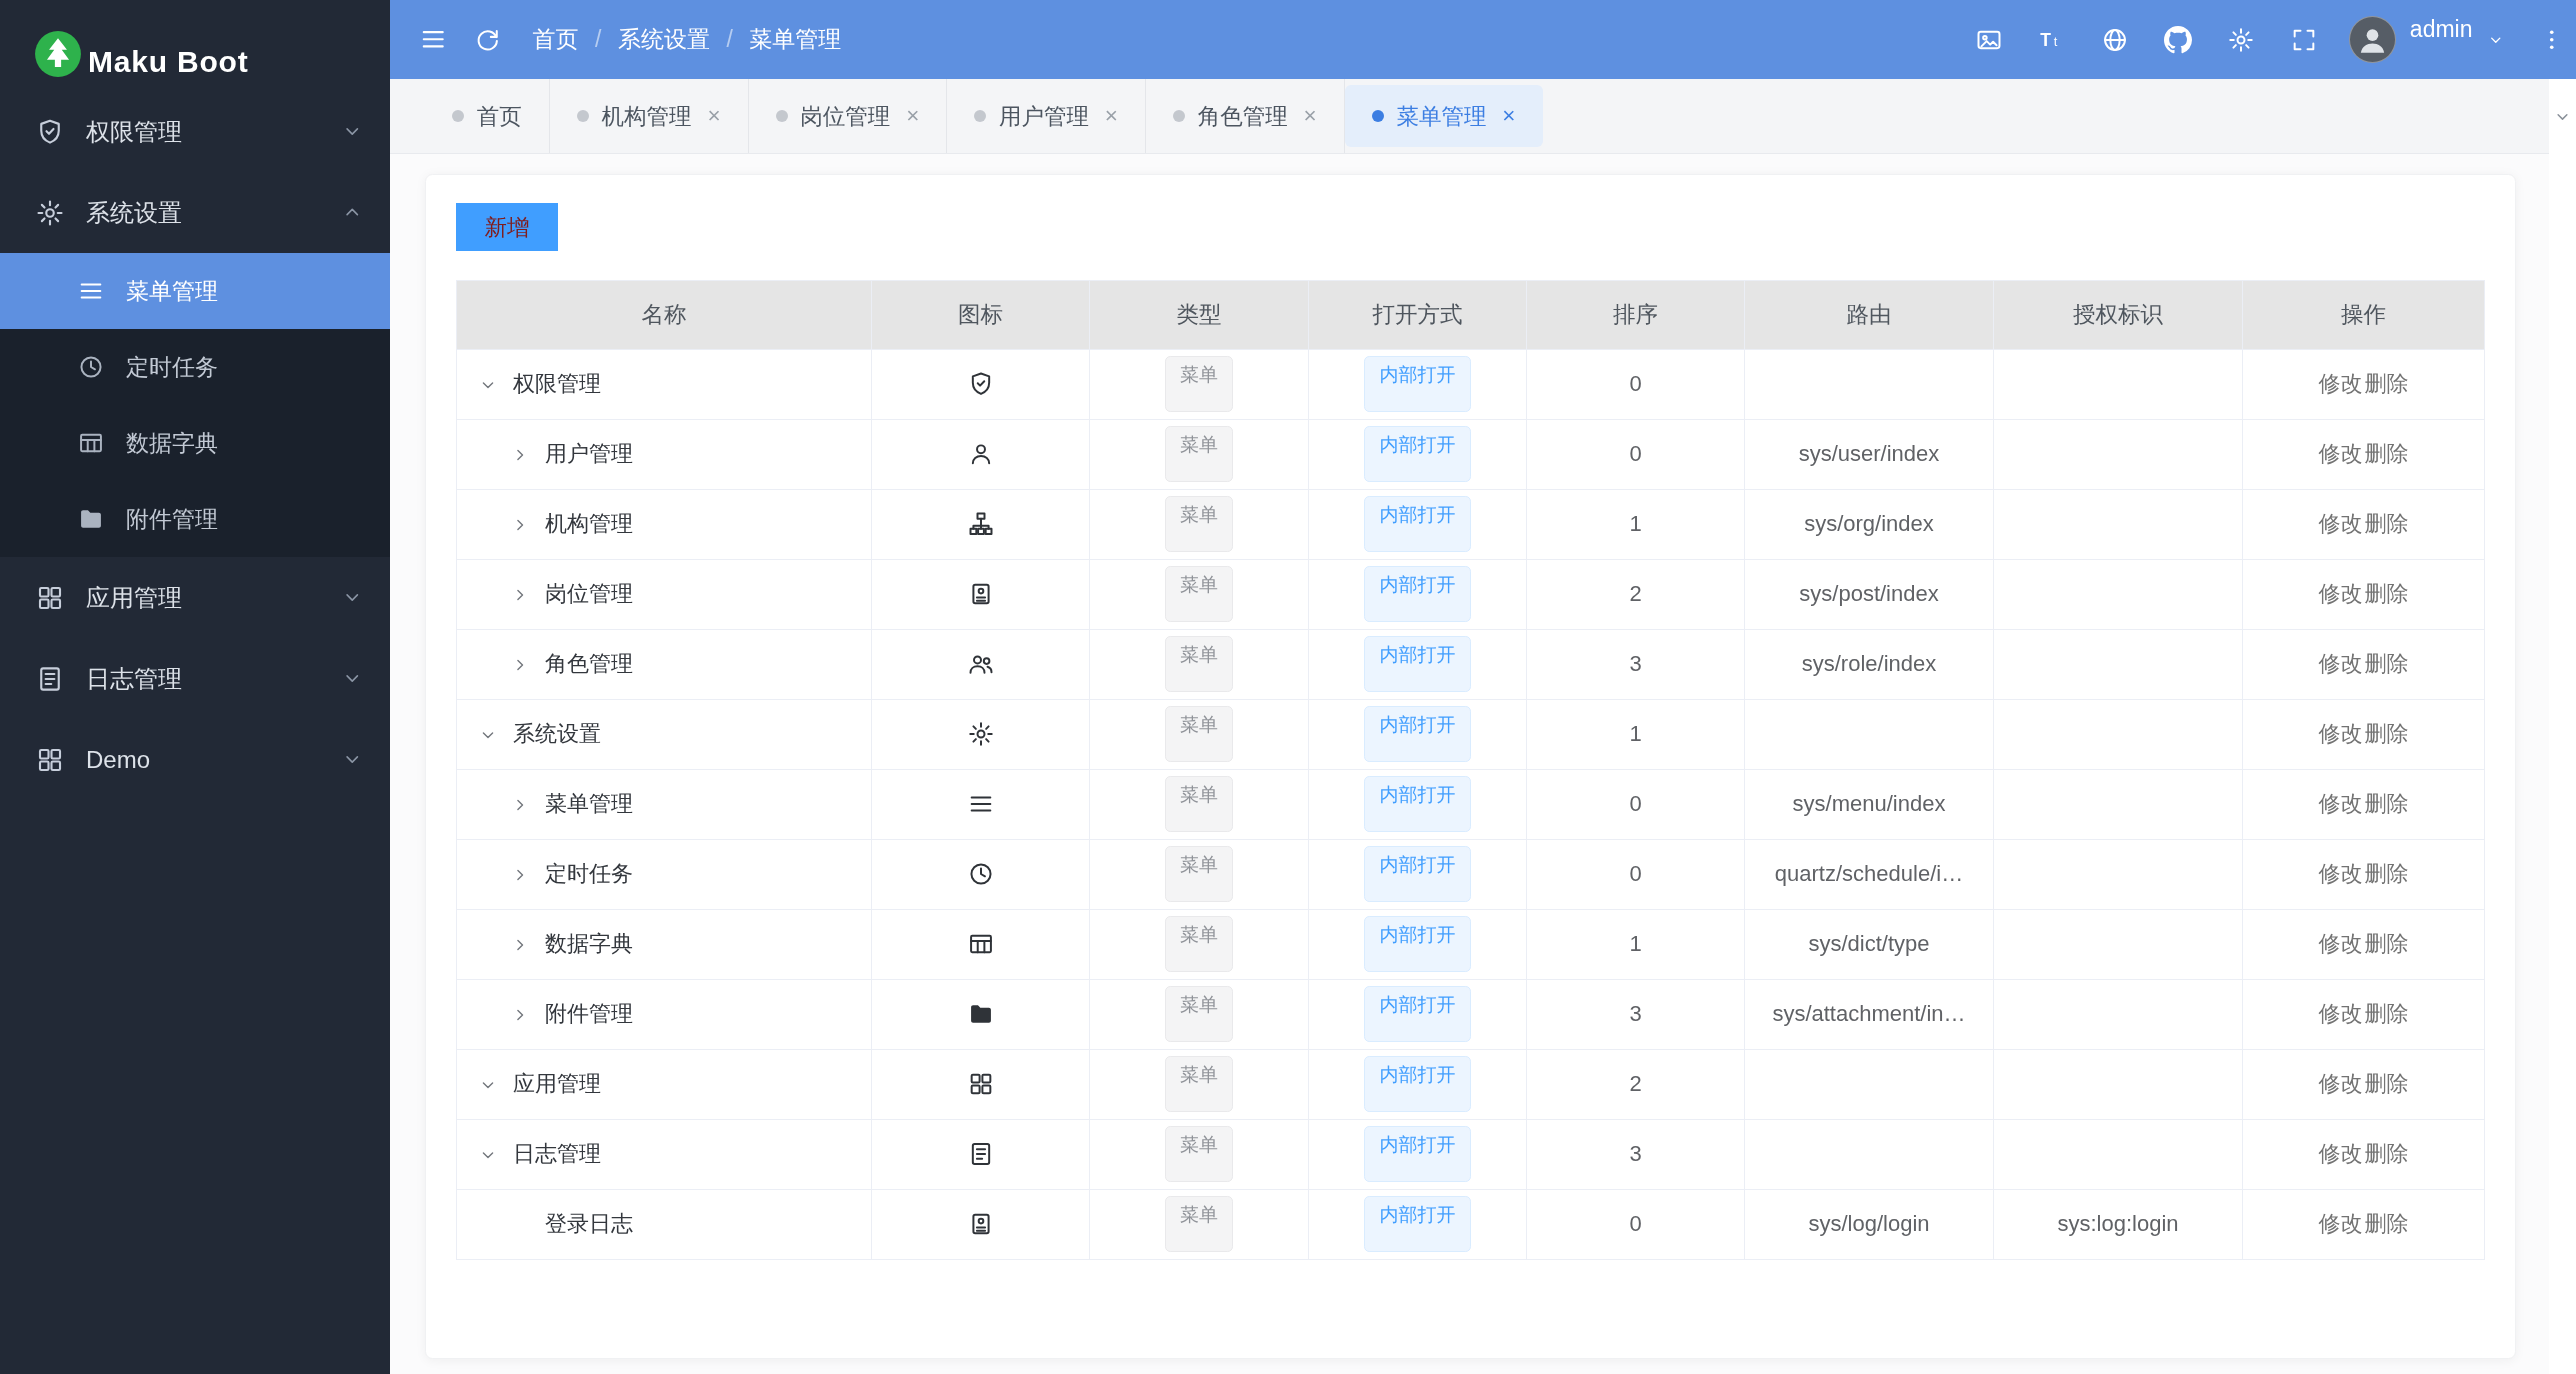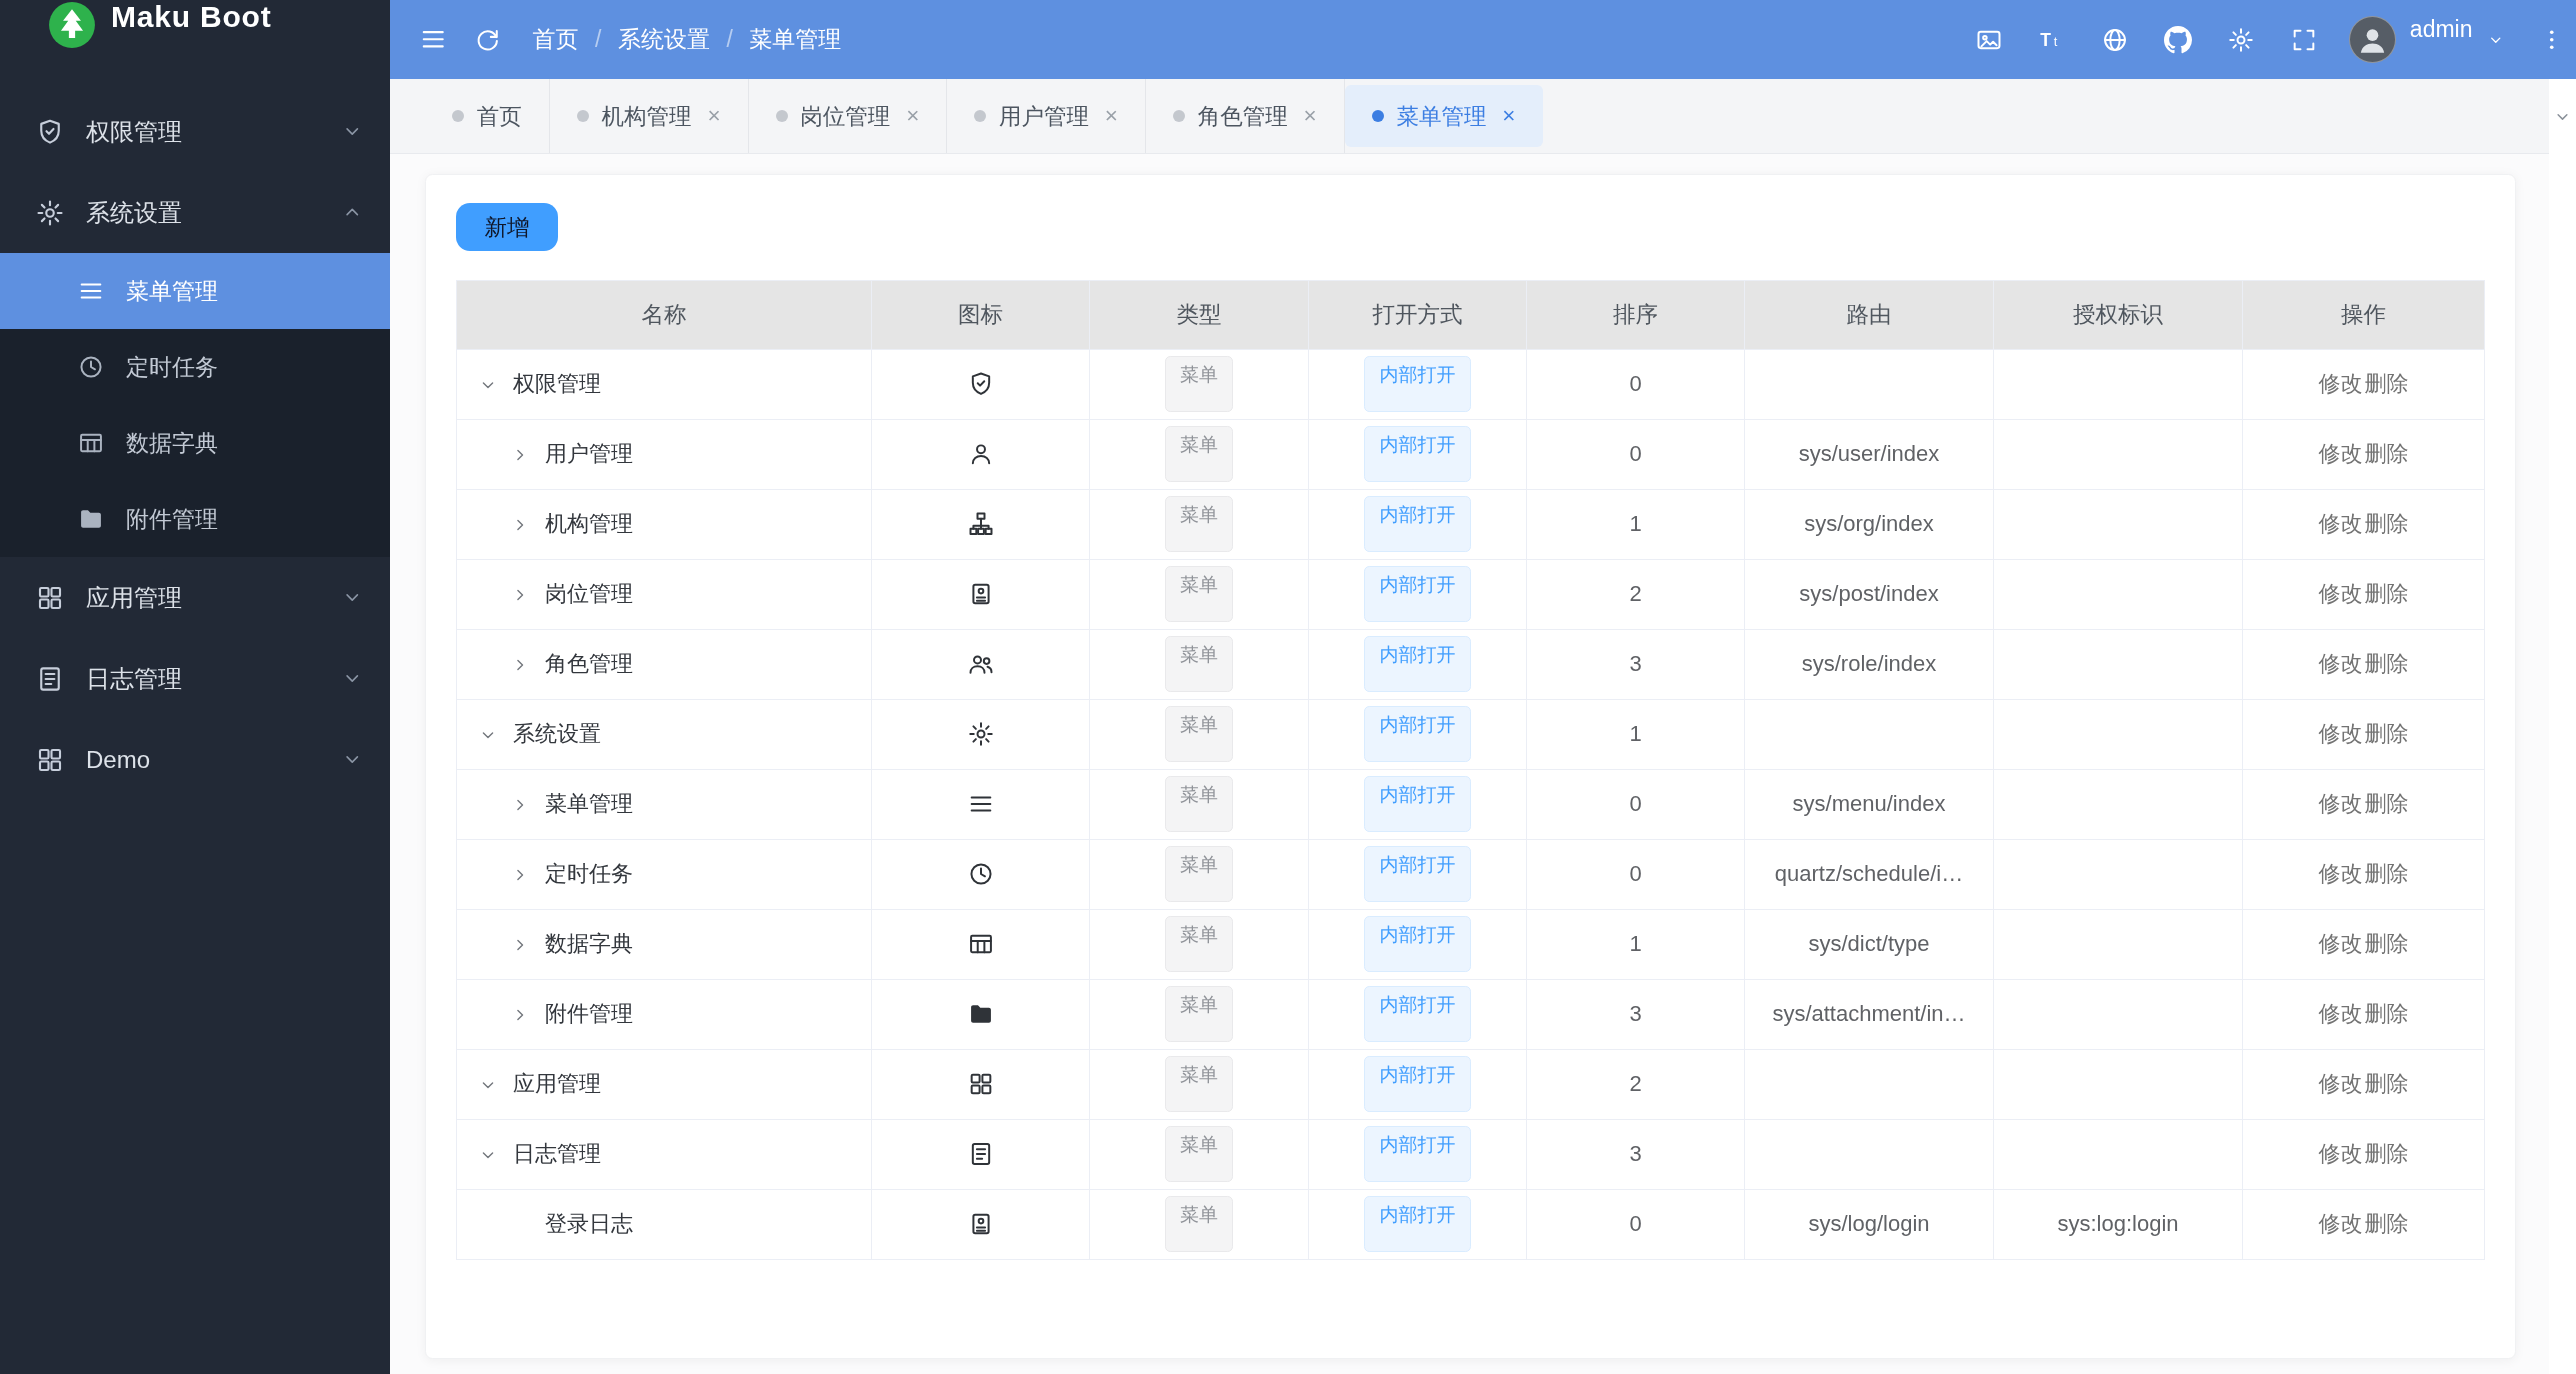--- a/index.html
+++ b/index.html
@@ -3,21 +3,21 @@
 <meta charset="utf-8">
 <style>
   *{margin:0;padding:0;box-sizing:border-box}
   html,body{width:2576px;height:1374px;overflow:hidden}
   body{font-family:"Liberation Sans","DejaVu Sans",sans-serif;display:flex;background:#f2f4f7;color:#606266}
   svg{display:block}
   a{text-decoration:none}
 
   
   .sidebar{width:390px;min-width:390px;background:#222936;display:flex;flex-direction:column}
-  .logo{height:79px;display:flex;align-items:flex-start;gap:14px;padding-left:47px}
+  .logo{height:79px;display:flex;align-items:flex-end;gap:5px;padding-left:33px}
   .logo-mark svg{width:50px;height:50px}
   .logo-text{color:#fff;font-size:30px;font-weight:bold;letter-spacing:0.8px}
   .menu{flex:1;overflow:hidden;padding-top:12px}
   .menu-item{height:81px;display:flex;align-items:center;gap:21px;padding:0 27px 0 35px;color:#dde2e9;font-size:24px;cursor:pointer}
   .mi-icon{display:flex;color:#c7cedb}
   .menu-item .mi-icon svg{width:30px;height:30px}
   .mi-label{flex:1}
   .mi-arrow{display:flex;color:#8b95a5}
   .mi-arrow svg{width:22.5px;height:22.5px}
   .submenu{background:#1a212c}
@@ -57,21 +57,21 @@
   .tabs{height:75px;background:#f4f5f7;display:flex;align-items:stretch;padding-left:35px;border-bottom:0.8px solid #e8eaee}
   .tab{display:flex;align-items:center;gap:12.8px;padding:0 27px;font-size:22.5px;color:#4c5560;border-right:0.8px solid #e4e6ea;cursor:pointer;white-space:nowrap}
   .tab .dot{width:12px;height:12px;border-radius:50%;background:#c4c8ce}
   .tab .close{font-size:22.5px;color:#99a0a8;margin-left:3px;cursor:pointer}
   .tab.active{background:#e4eefb;color:#3c7ee2;border-radius:6px;border-right-color:transparent;margin:6px 0}
   .tab.active .dot{background:#3c7ee2}
   .tab.active .close{color:#3c7ee2}
 
   .content{flex:1;background:#fbfbfc;padding:19.5px 33px 15px 35px;display:flex;min-height:0}
   .card{flex:1;background:#fff;border-radius:7.5px;border:0.8px solid #f0f1f3;box-shadow:0 1.5px 10.5px rgba(0,0,0,.05);padding:28.5px 30px;overflow:hidden}
-  .btn-primary{background:#409eff;color:#0f172a;border:none;border-radius:14px;height:48px;padding:0 28.5px;font-size:22.5px;font-family:inherit;cursor:pointer;margin-bottom:28.5px}
+  .btn-primary{background:#409eff;color:#7f1d1d;border:none;border-radius:0;height:48px;padding:0 28.5px;font-size:22.5px;font-family:inherit;cursor:pointer;margin-bottom:28.5px}
 
   
   table.grid{width:100%;border-collapse:collapse;table-layout:fixed;font-size:22px;color:#606266}
   .grid th{height:69px;font-weight:normal;color:#4f565e;border:0.8px solid #ebeef5;font-size:22.5px;background:#e5e5e5}
   .grid td{height:70px;border:0.8px solid #ebeef5;text-align:center;padding:0 10.5px;white-space:nowrap;overflow:hidden;text-overflow:ellipsis}
   .cell-name{text-align:left !important;padding-left:21px !important;color:#33373d}
   .cell-name.lvl1{padding-left:53px !important}
   .expander{display:inline-flex;width:35px;vertical-align:middle;color:#73777d;cursor:pointer}
   .expander svg{width:20px;height:20px}
   .row-icon{display:inline-flex;justify-content:center;color:#2f3338;vertical-align:middle}

